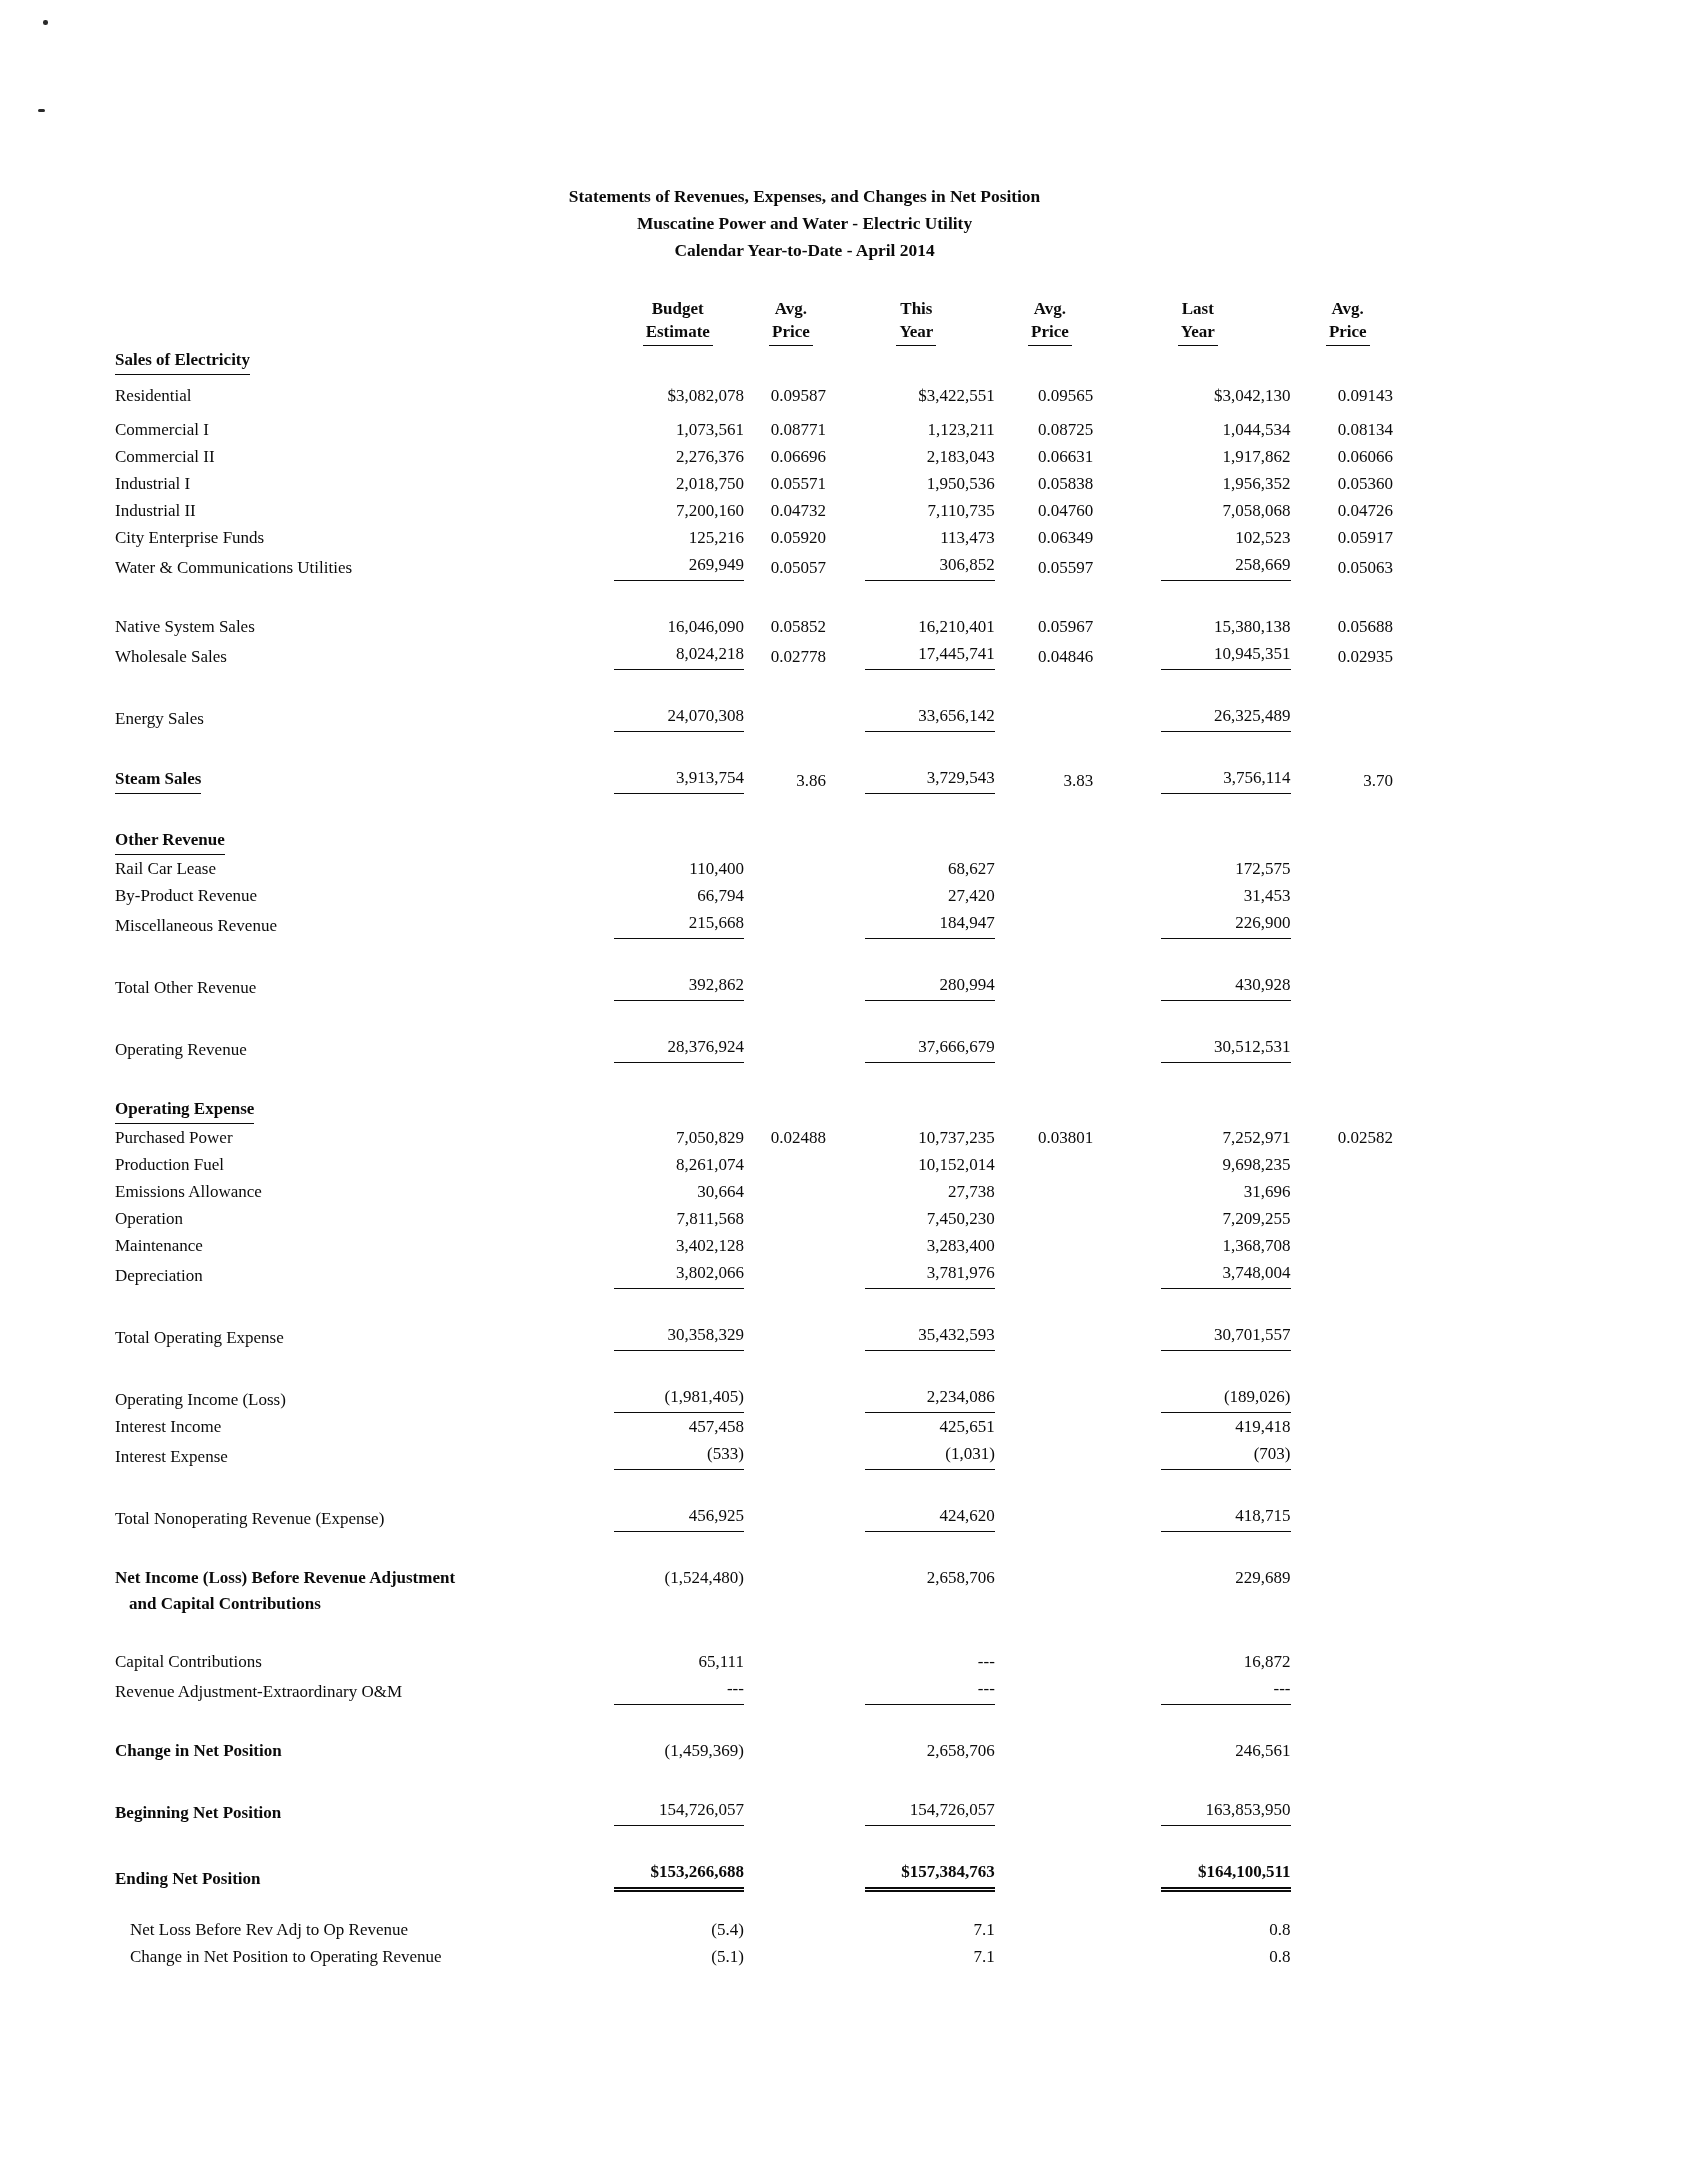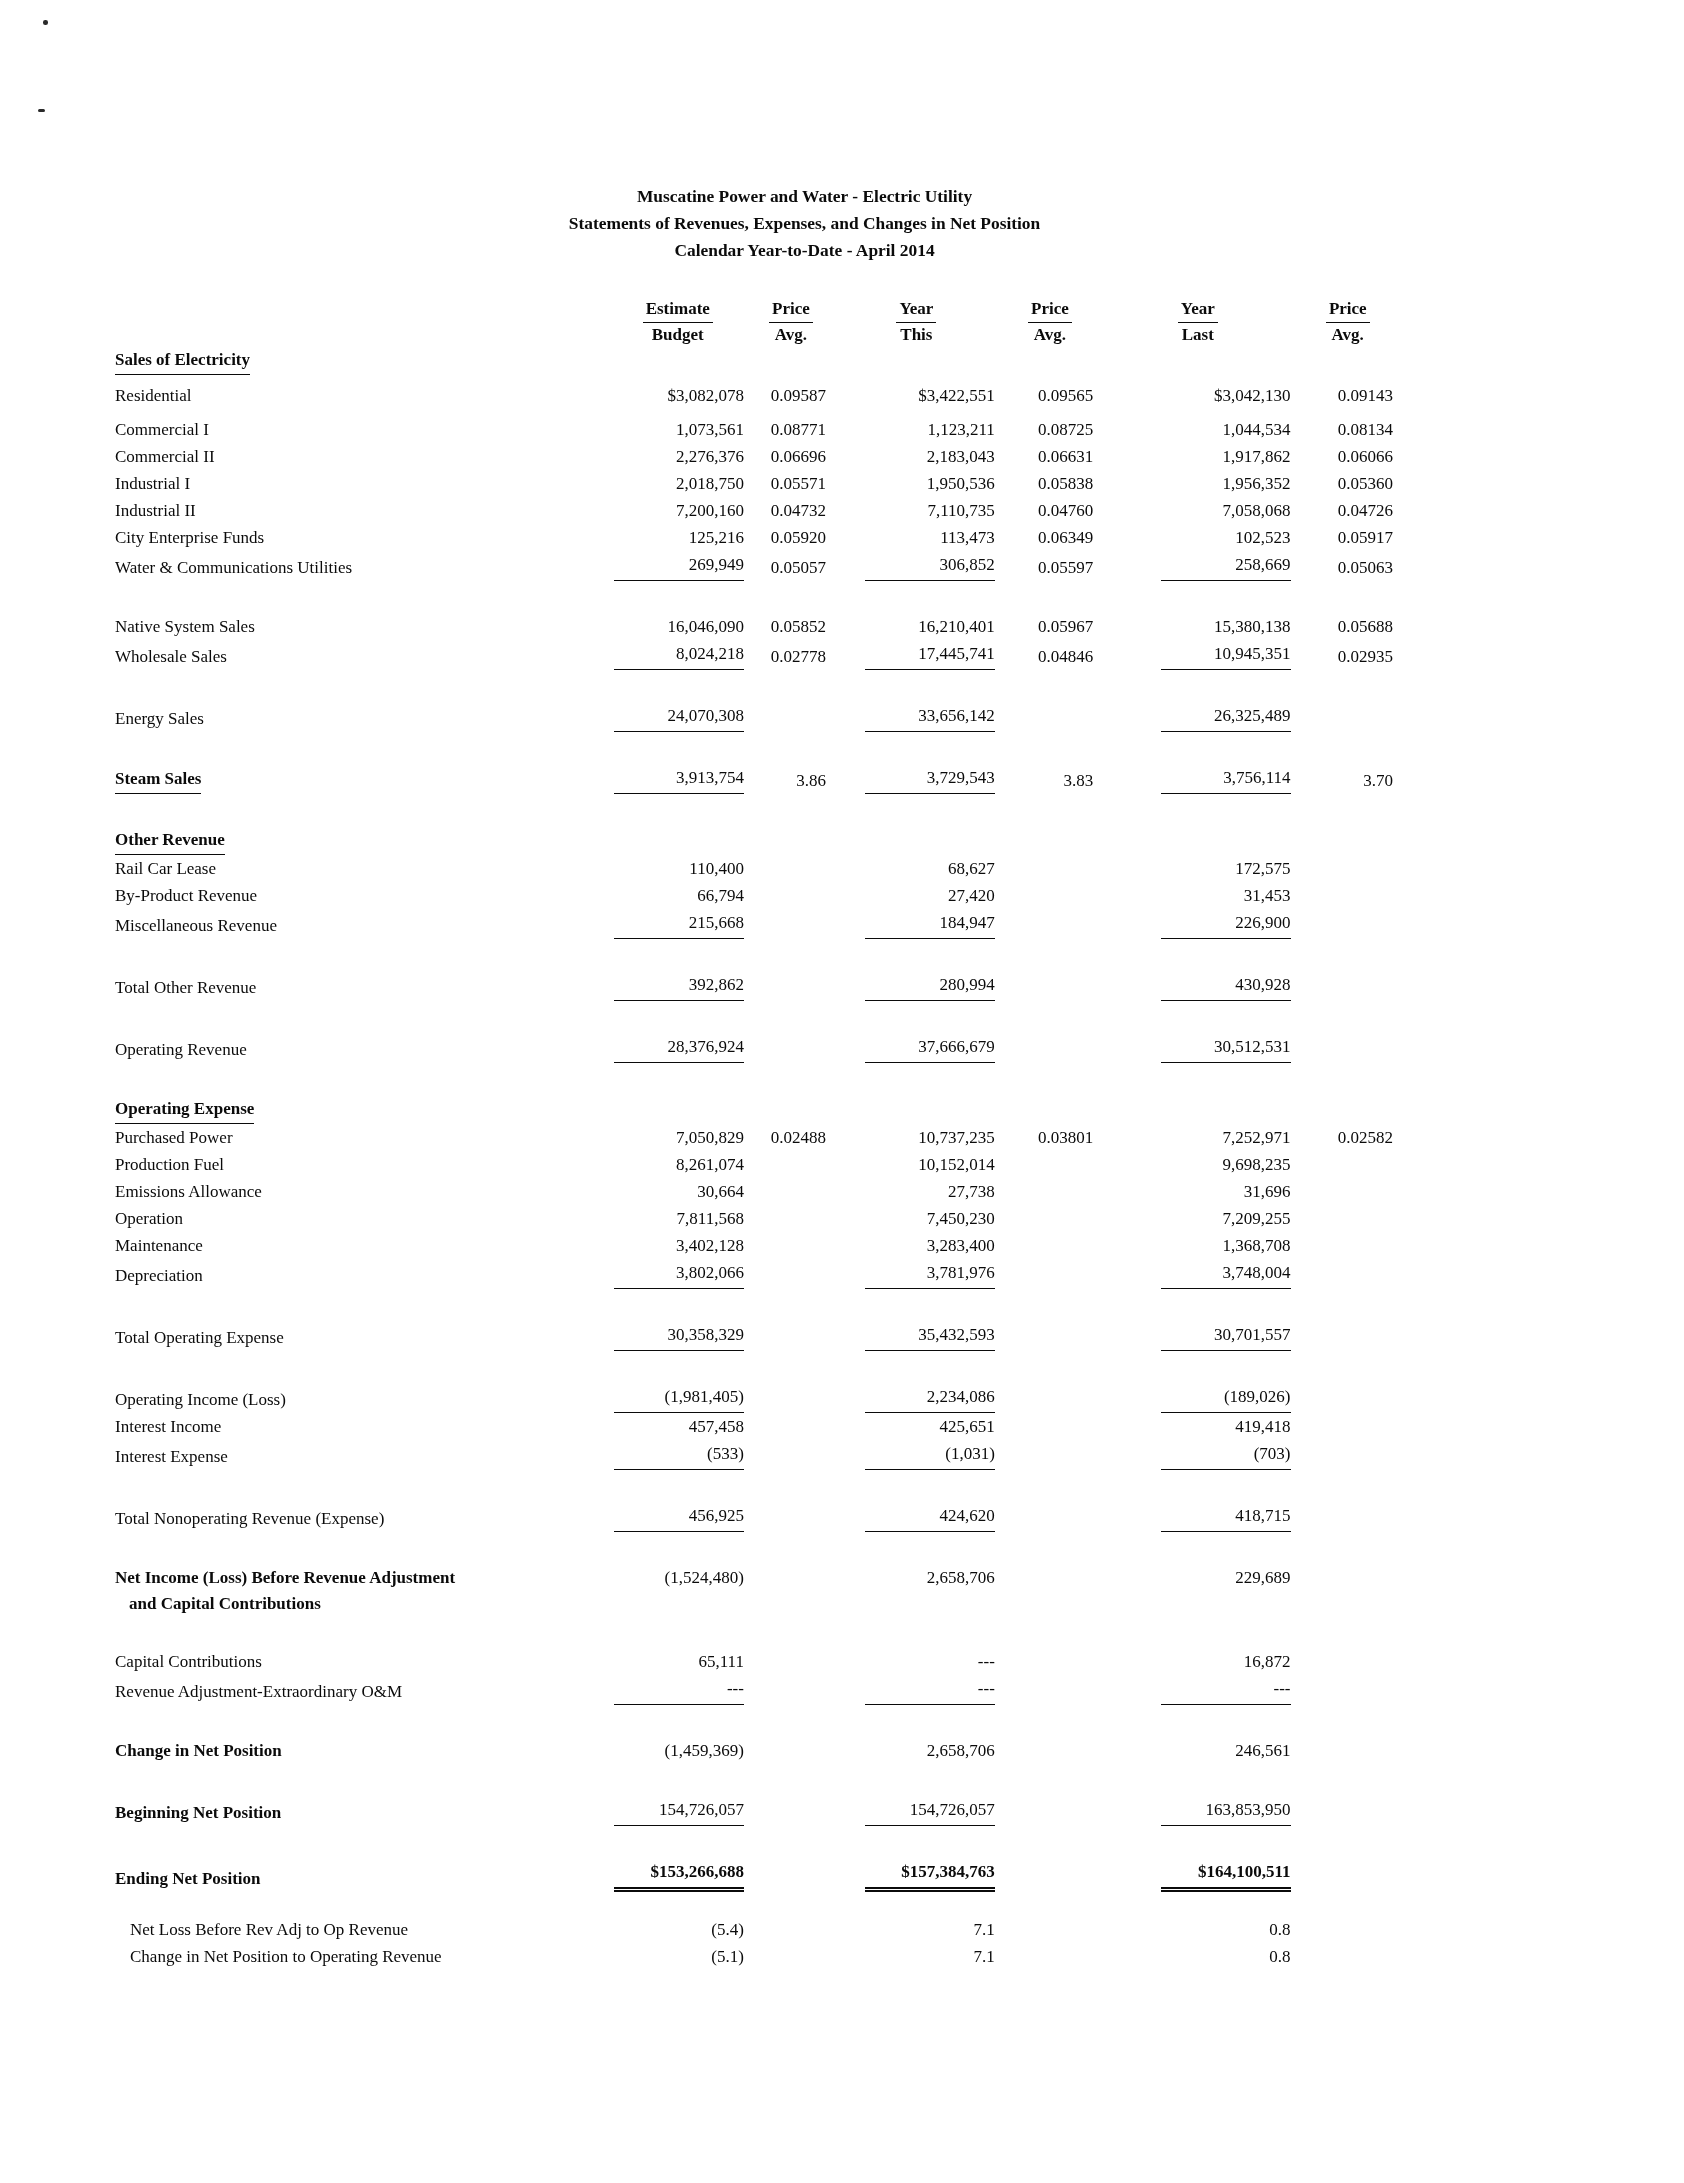--- a/index.html
+++ b/index.html
@@ -53,53 +53,53 @@
 </head>
 <body>
 
 <div class="page">
   <div class="artifact a1"></div>
   <div class="artifact a2"></div>
 
   <div class="page-number">Page 4</div>
 
   <div class="title-block">
+    <div>Statements of Revenues, Expenses, and Changes in Net Position</div>
     <div>Muscatine Power and Water - Electric Utility</div>
-    <div>Statements of Revenues, Expenses, and Changes in Net Position</div>
     <div>Calendar Year-to-Date - April 2014</div>
   </div>
 
   <table class="fin">
     <colgroup>
       <col style="width:525px">
       <col style="width:144px">
       <col style="width:89px">
       <col style="width:174px">
       <col style="width:109px">
       <col style="width:209px">
       <col style="width:114px">
     </colgroup>
     <thead>
         <tr>
           <th></th>
+          <th class="h1">Budget</th>
+          <th class="h1">Avg.</th>
+          <th class="h1">This</th>
+          <th class="h1">Avg.</th>
+          <th class="h1">Last</th>
+          <th class="h1">Avg.</th>
+        </tr>
+        <tr>
+          <th></th>
           <th class="h2"><span class="hul">Estimate</span></th>
           <th class="h2"><span class="hul">Price</span></th>
           <th class="h2"><span class="hul">Year</span></th>
           <th class="h2"><span class="hul">Price</span></th>
           <th class="h2"><span class="hul">Year</span></th>
           <th class="h2"><span class="hul">Price</span></th>
-        </tr>
-        <tr>
-          <th></th>
-          <th class="h1">Budget</th>
-          <th class="h1">Avg.</th>
-          <th class="h1">This</th>
-          <th class="h1">Avg.</th>
-          <th class="h1">Last</th>
-          <th class="h1">Avg.</th>
         </tr>
       </thead>
     <tbody>
         <tr>
           <td class="lbl"><span class="secul">Sales of Electricity</span></td>
           <td class="money"></td>
           <td class="avg"></td>
           <td class="money"></td>
           <td class="avg"></td>
           <td class="money"></td>

